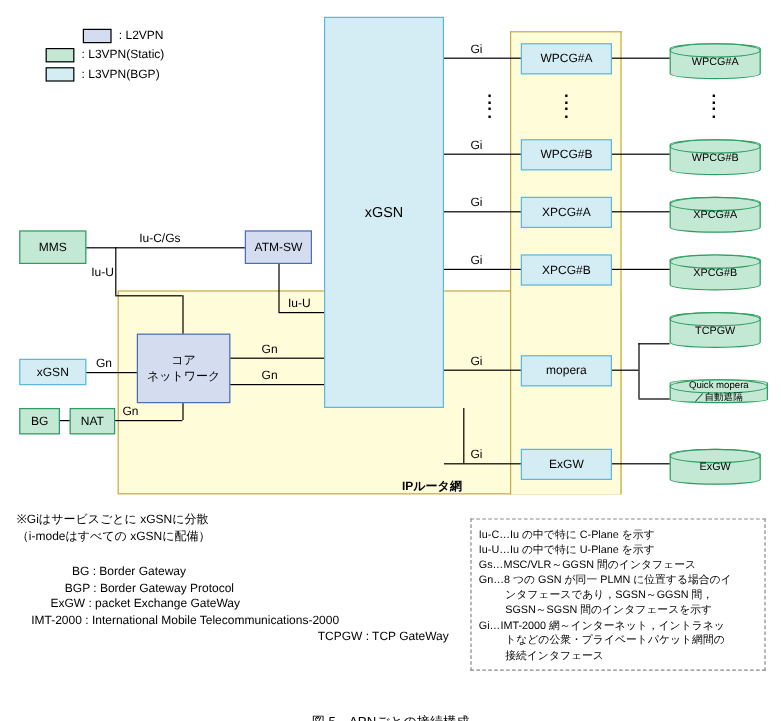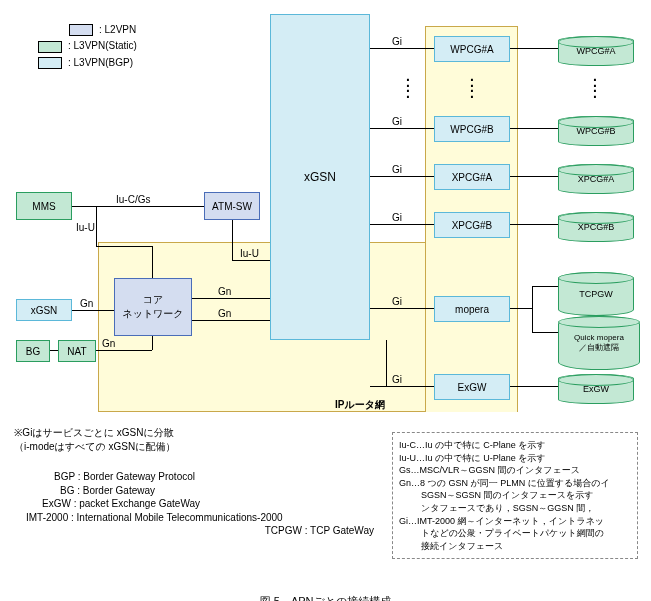--- a/index.html
+++ b/index.html
@@ -79,24 +79,24 @@
   </div>
 <div class="cylinder" style="left:558px; top:116px; width:76px; height:30px;">
     <span style="z-index:1;">WPCG#B</span>
   </div>
 <div class="cylinder" style="left:558px; top:164px; width:76px; height:30px;">
     <span style="z-index:1;">XPCG#A</span>
   </div>
 <div class="cylinder" style="left:558px; top:212px; width:76px; height:30px;">
     <span style="z-index:1;">XPCG#B</span>
   </div>
-<div class="cylinder" style="left:558px; top:272px; width:76px; height:44px;justify-content:center;">
+<div class="cylinder" style="left:558px; top:260px; width:76px; height:30px;justify-content:center;">
     <span style="z-index:1;">TCPGW</span>
   </div>
-<div class="cylinder" style="left:558px; top:316px; width:82px; height:54px; font-size:8px; white-space:pre-line;justify-content:center;"><span style="z-index:1;">Quick mopera
+<div class="cylinder" style="left:558px; top:316px; width:82px; height:20px; font-size:8px; white-space:pre-line;justify-content:center;"><span style="z-index:1;">Quick mopera
 ／自動遮隔</span></div>
 <div class="cylinder" style="left:558px; top:374px; width:76px; height:30px;">
     <span style="z-index:1;">ExGW</span>
   </div>
 
 <div class="vdots" style="left:406px; top:74px;">.<br>.<br>.<br>.</div>
 <div class="vdots" style="left:470px; top:74px;">.<br>.<br>.<br>.</div>
 <div class="vdots" style="left:593px; top:74px;">.<br>.<br>.<br>.</div>
 
 <div class="line hline" style="left:72px; top:206px; width:132px;"></div>
@@ -146,32 +146,32 @@
 
 <div class="line hline" style="left:510px; top:308px; width:22px;"></div>
 <div class="line vline" style="left:532px; top:286px; height:46px;"></div>
 <div class="line hline" style="left:532px; top:286px; width:26px;"></div>
 <div class="line hline" style="left:532px; top:332px; width:26px;"></div>
 
 <div class="label" style="left:14px; top:425px; white-space:pre-line; font-size:10px;">※Giはサービスごとに xGSNに分散
 （i-modeはすべての xGSNに配備）</div>
 
 <div style="position:absolute; left:14px; top:470px; font-size:10px; line-height:1.35; width:360px;">
+  <div style="text-align:left; padding-left:46px;">BG : Border Gateway</div>
   <div style="text-align:left; padding-left:40px;">BGP : Border Gateway Protocol</div>
-  <div style="text-align:left; padding-left:46px;">BG : Border Gateway</div>
   <div style="text-align:left; padding-left:28px;">ExGW : packet Exchange GateWay</div>
   <div style="text-align:left; padding-left:12px;">IMT-2000 : International Mobile Telecommunications-2000</div>
   <div style="text-align:right; padding-left:22px;">TCPGW : TCP GateWay</div>
 </div>
 
 <div class="def-box" style="left:392px; top:432px; width:246px;">
   <div>Iu-C…Iu の中で特に C-Plane を示す</div>
   <div>Iu-U…Iu の中で特に U-Plane を示す</div>
   <div>Gs…MSC/VLR～GGSN 間のインタフェース</div>
   <div>Gn…8 つの GSN が同一 PLMN に位置する場合のイ</div>
+  <div style="padding-left:22px;">ンタフェースであり，SGSN～GGSN 間，</div>
   <div style="padding-left:22px;">SGSN～SGSN 間のインタフェースを示す</div>
-  <div style="padding-left:22px;">ンタフェースであり，SGSN～GGSN 間，</div>
   <div>Gi…IMT-2000 網～インターネット，イントラネッ</div>
   <div style="padding-left:22px;">トなどの公衆・プライベートパケット網間の</div>
   <div style="padding-left:22px;">接続インタフェース</div>
 </div>
 
 <div class="caption" style="top:594px;">図 5　APNごとの接続構成</div>
 
 </body></html>

